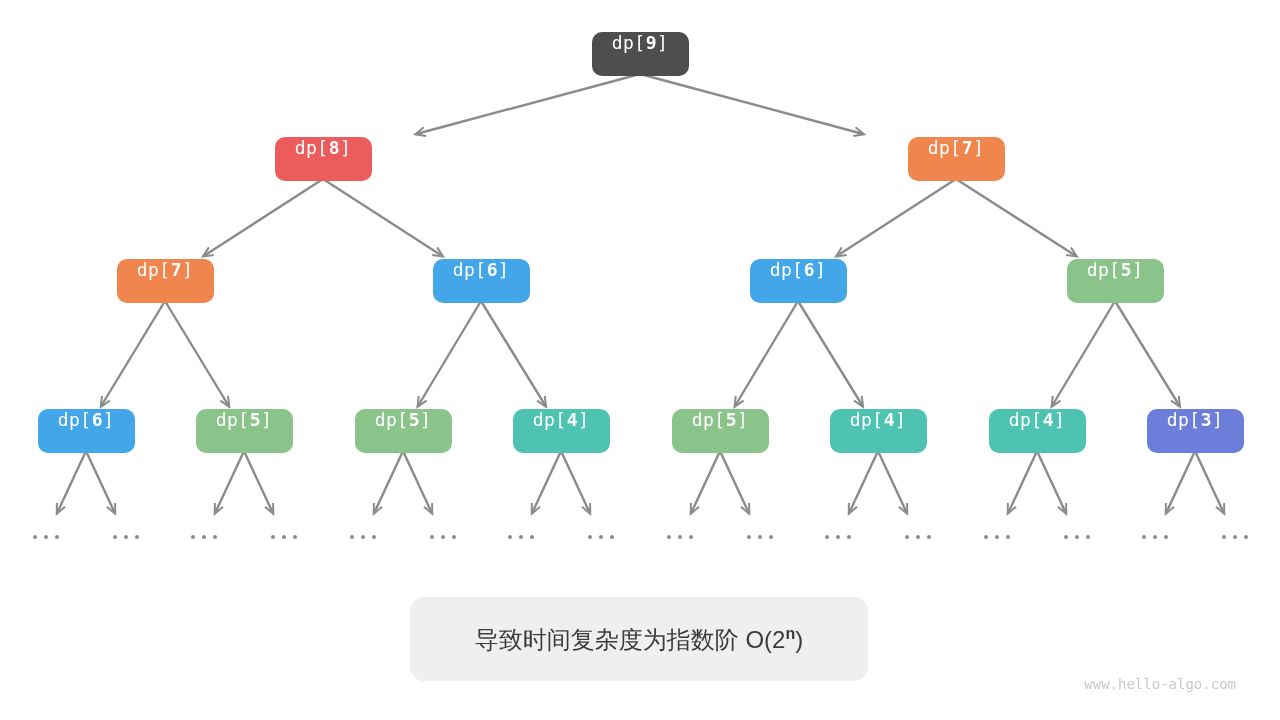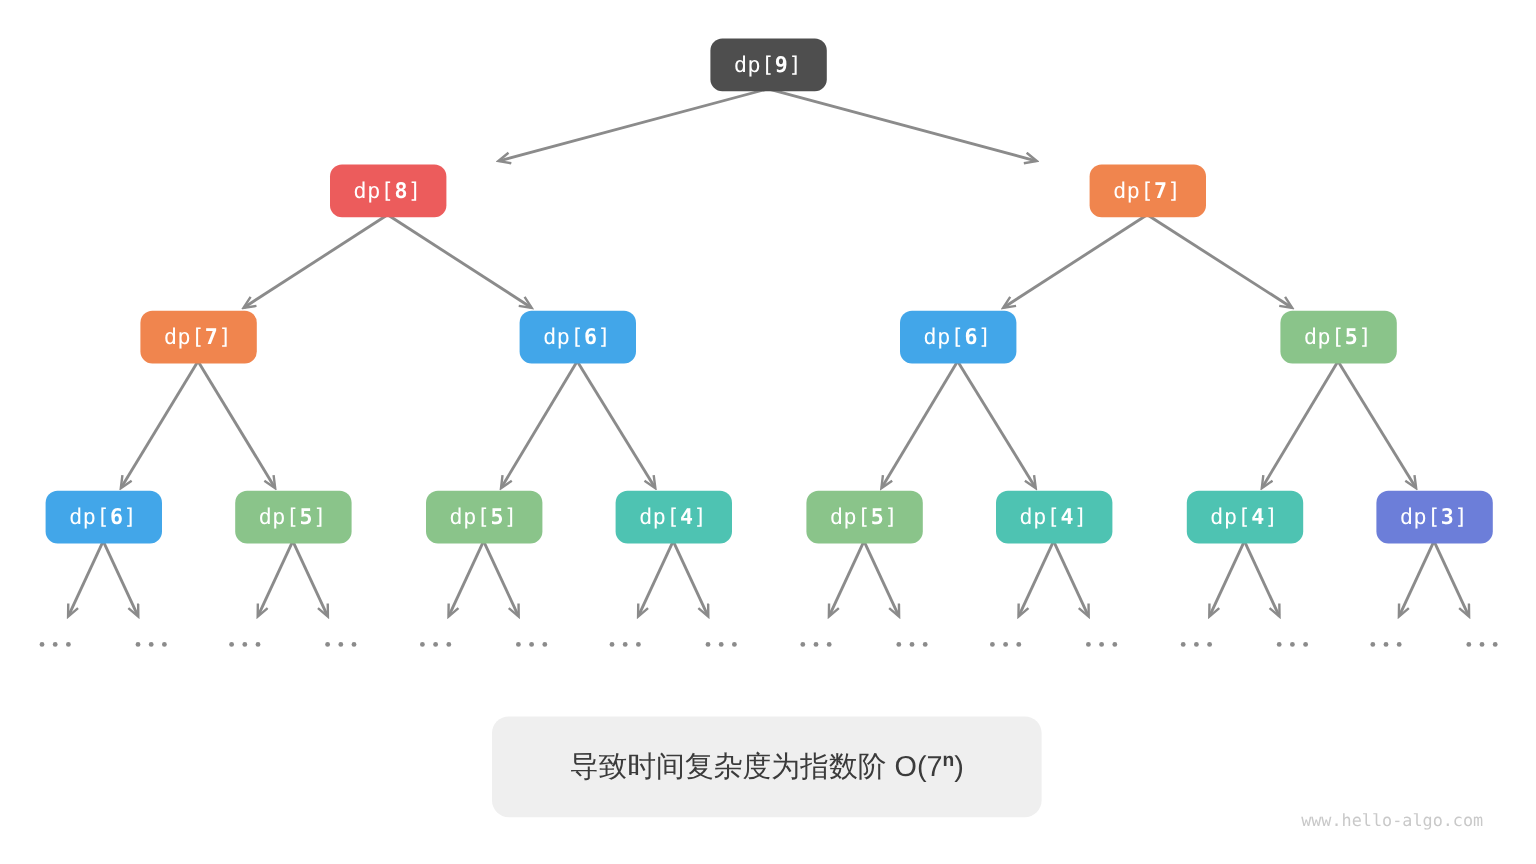--- a/index.html
+++ b/index.html
@@ -9,21 +9,21 @@
     position: relative;
     overflow: hidden;
     font-family: "Liberation Sans", sans-serif;
   }
   #stage { position: absolute; inset: 0; width: 1280px; height: 720px; }
   #edges { position: absolute; left: 0; top: 0; }
   .node {
     position: absolute;
     border-radius: 10px;
     display: flex;
-    align-items: center;
+    align-items: flex-start;
     justify-content: center;
     color: #ffffff;
     font: 18px "DejaVu Sans Mono", monospace;
     letter-spacing: 0.5px;
   }
   .node .digit { font-weight: bold; }
   .edge { fill: none; }
   .ellipsis {
     position: absolute;
     transform: translate(-50%, -50%);
@@ -98,21 +98,21 @@
       <line x1="720" y1="451" x2="748.8372093023256" y2="513" class="edge" stroke="#8b8b8b" stroke-width="2.4" marker-end="url(#arrowhead)"></line>
       <line x1="878" y1="451" x2="849.1627906976744" y2="513" class="edge" stroke="#8b8b8b" stroke-width="2.4" marker-end="url(#arrowhead)"></line>
       <line x1="878" y1="451" x2="906.8372093023256" y2="513" class="edge" stroke="#8b8b8b" stroke-width="2.4" marker-end="url(#arrowhead)"></line>
       <line x1="1037" y1="451" x2="1008.1627906976744" y2="513" class="edge" stroke="#8b8b8b" stroke-width="2.4" marker-end="url(#arrowhead)"></line>
       <line x1="1037" y1="451" x2="1065.8372093023256" y2="513" class="edge" stroke="#8b8b8b" stroke-width="2.4" marker-end="url(#arrowhead)"></line>
       <line x1="1195" y1="451" x2="1166.1627906976744" y2="513" class="edge" stroke="#8b8b8b" stroke-width="2.4" marker-end="url(#arrowhead)"></line>
       <line x1="1195" y1="451" x2="1223.8372093023256" y2="513" class="edge" stroke="#8b8b8b" stroke-width="2.4" marker-end="url(#arrowhead)"></line>
     </svg>
 
   <div class="caption">
-    <div><span>导致时间复杂度为指数阶 O(7</span><sup>n</sup><span>)</span></div>
+    <div><span>导致时间复杂度为指数阶 O(2</span><sup>n</sup><span>)</span></div>
   </div>
 
   <div class="watermark">www.hello-algo.com</div>
 <div class="node" style="left: 591.5px; top: 32px; width: 97px; height: 44px; background: rgb(78, 78, 78); color: rgb(255, 255, 255);">
       <span>dp[</span>
       <span class="digit">9</span>
       <span>]</span>
     </div>
     <div class="node" style="left: 274.5px; top: 137px; width: 97px; height: 44px; background: rgb(236, 92, 92); color: rgb(255, 255, 255);">
       <span>dp[</span>

